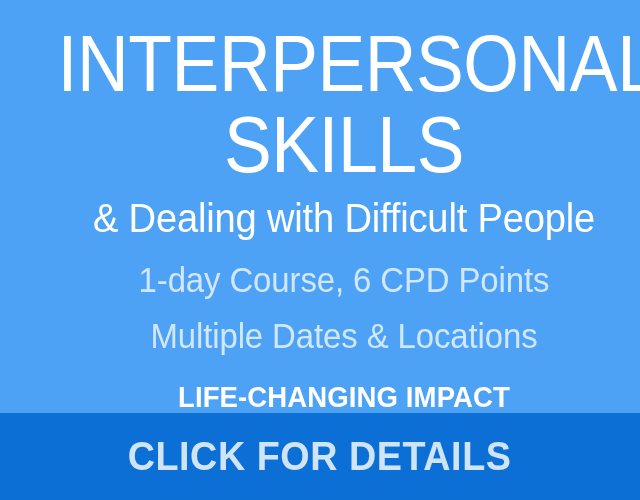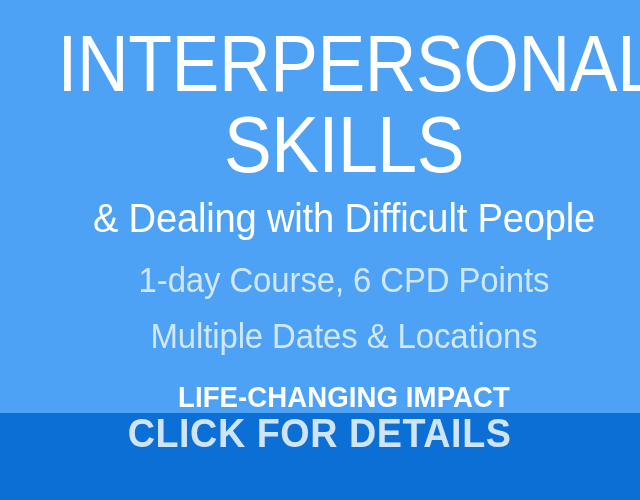--- a/index.html
+++ b/index.html
@@ -110,20 +110,21 @@
     white-space: nowrap;
   }
 
   
   .cta-bar {
     position: relative;
     width: 100%;
     height: 87px;
     background: #0b6fd6;
     display: flex;
+    align-items: center;
     justify-content: center;
   }
 
   .cta-label {
     display: block;
     color: #cfe4f7;
     font-size: 41px;
     font-weight: 700;
     letter-spacing: 0.6px;
     line-height: 1;

